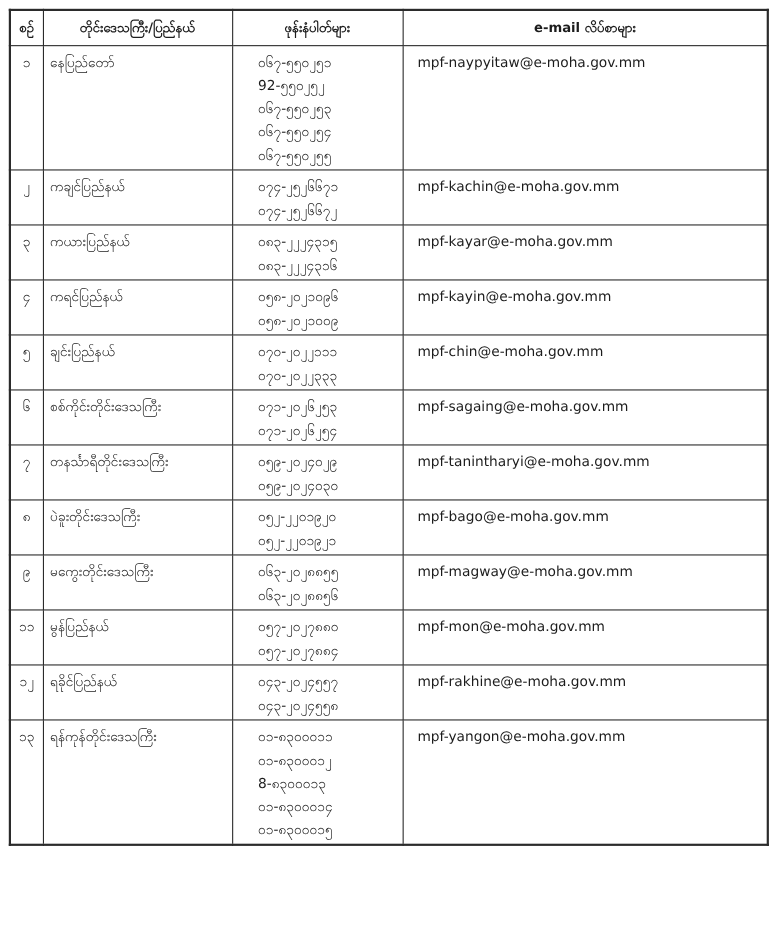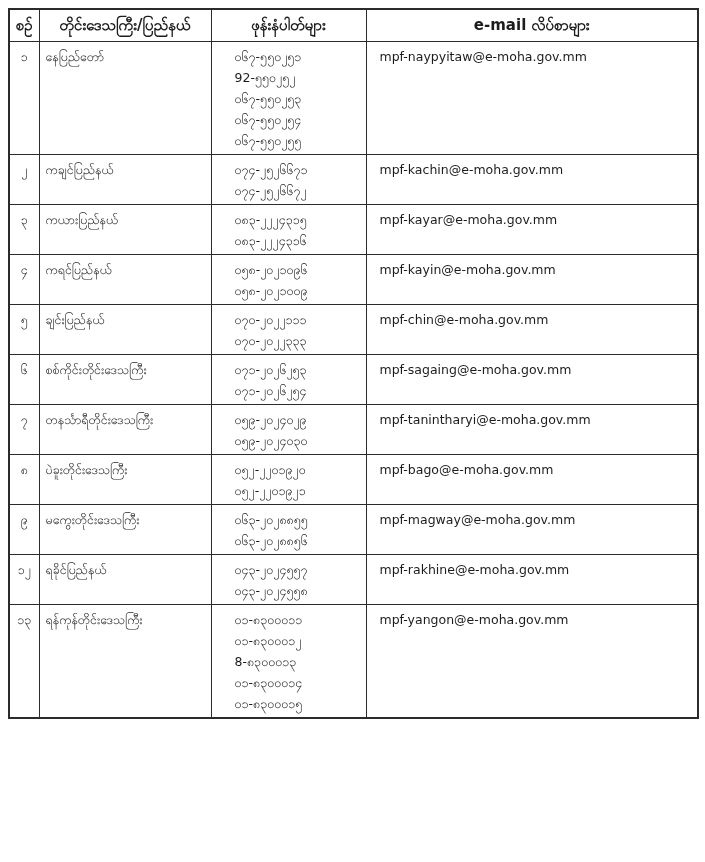--- a/index.html
+++ b/index.html
@@ -28,21 +28,21 @@
     table-layout: fixed;
     border: 2px solid var(--border);
   }
   .contact-table th,
   .contact-table td {
     border: 1.5px solid var(--border);
     vertical-align: top;
   }
   .contact-table th {
     font-weight: bold;
-    font-size: 15px;
+    font-size: 12px;
     text-align: center;
     padding: 7px 4px;
     line-height: 17px;
   }
   .contact-table td {
     font-size: 12.5px;
     padding: 3px 6px;
     line-height: 19px;
   }
   .col-no     { width: 30px; }
@@ -177,20 +177,29 @@
     <td class="c-no">၉</td>
     <td class="c-region">မကွေးတိုင်းဒေသကြီး</td>
     <td class="c-phones">
             <div class="phone-line">၀၆၃-၂၀၂၈၈၅၅</div>
             <div class="phone-line">၀၆၃-၂၀၂၈၈၅၆</div>
           </td>
     <td class="c-email">mpf-magway@e-moha.gov.mm</td>
   </tr>
 
 
+  <tr>
+    <td class="c-no">၁၁</td>
+    <td class="c-region">မွန်ပြည်နယ်</td>
+    <td class="c-phones">
+            <div class="phone-line">၀၅၇-၂၀၂၇၈၈၀</div>
+            <div class="phone-line">၀၅၇-၂၀၂၇၈၈၄</div>
+          </td>
+    <td class="c-email">mpf-mon@e-moha.gov.mm</td>
+  </tr>
 
   <tr>
     <td class="c-no">၁၂</td>
     <td class="c-region">ရခိုင်ပြည်နယ်</td>
     <td class="c-phones">
             <div class="phone-line">၀၄၃-၂၀၂၄၅၅၇</div>
             <div class="phone-line">၀၄၃-၂၀၂၄၅၅၈</div>
           </td>
     <td class="c-email">mpf-rakhine@e-moha.gov.mm</td>
   </tr>

